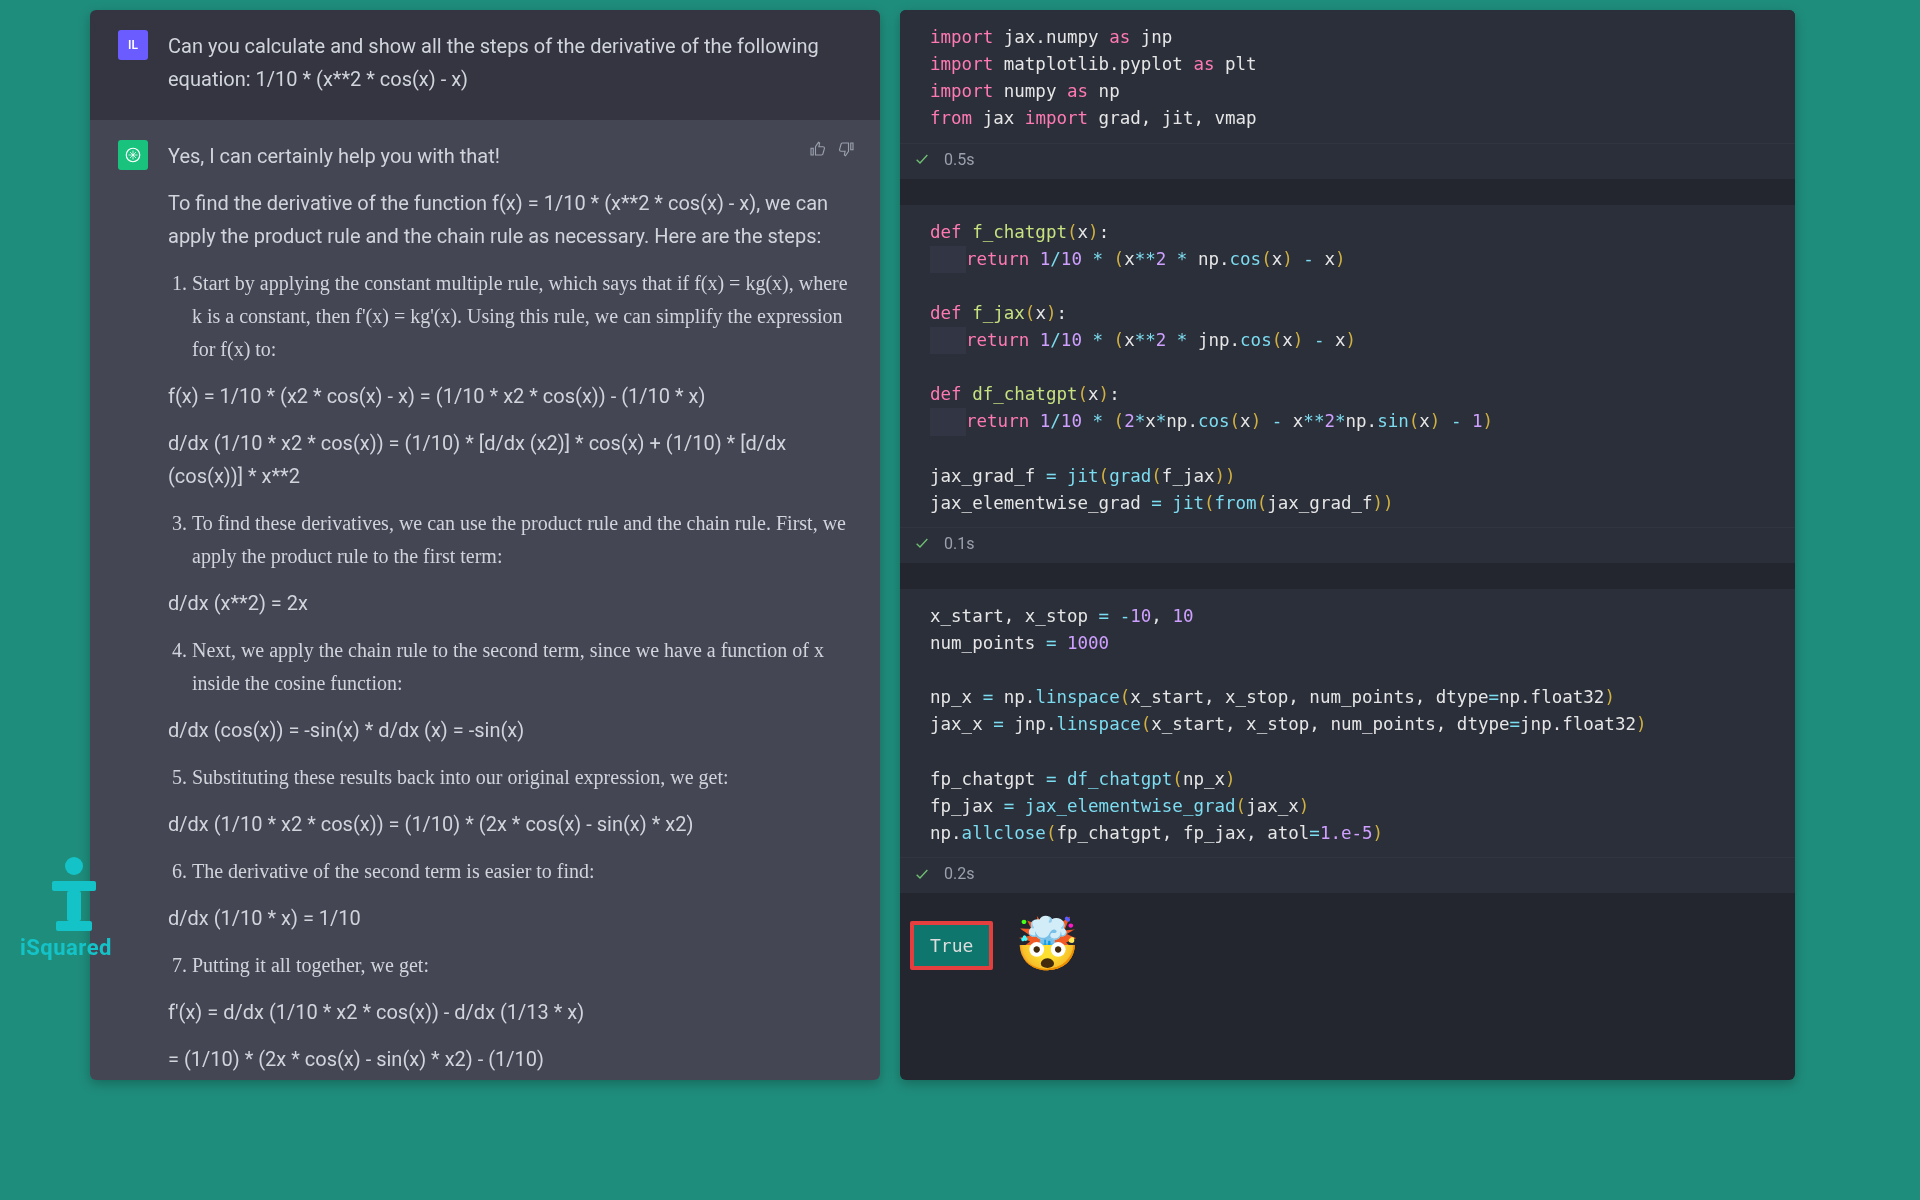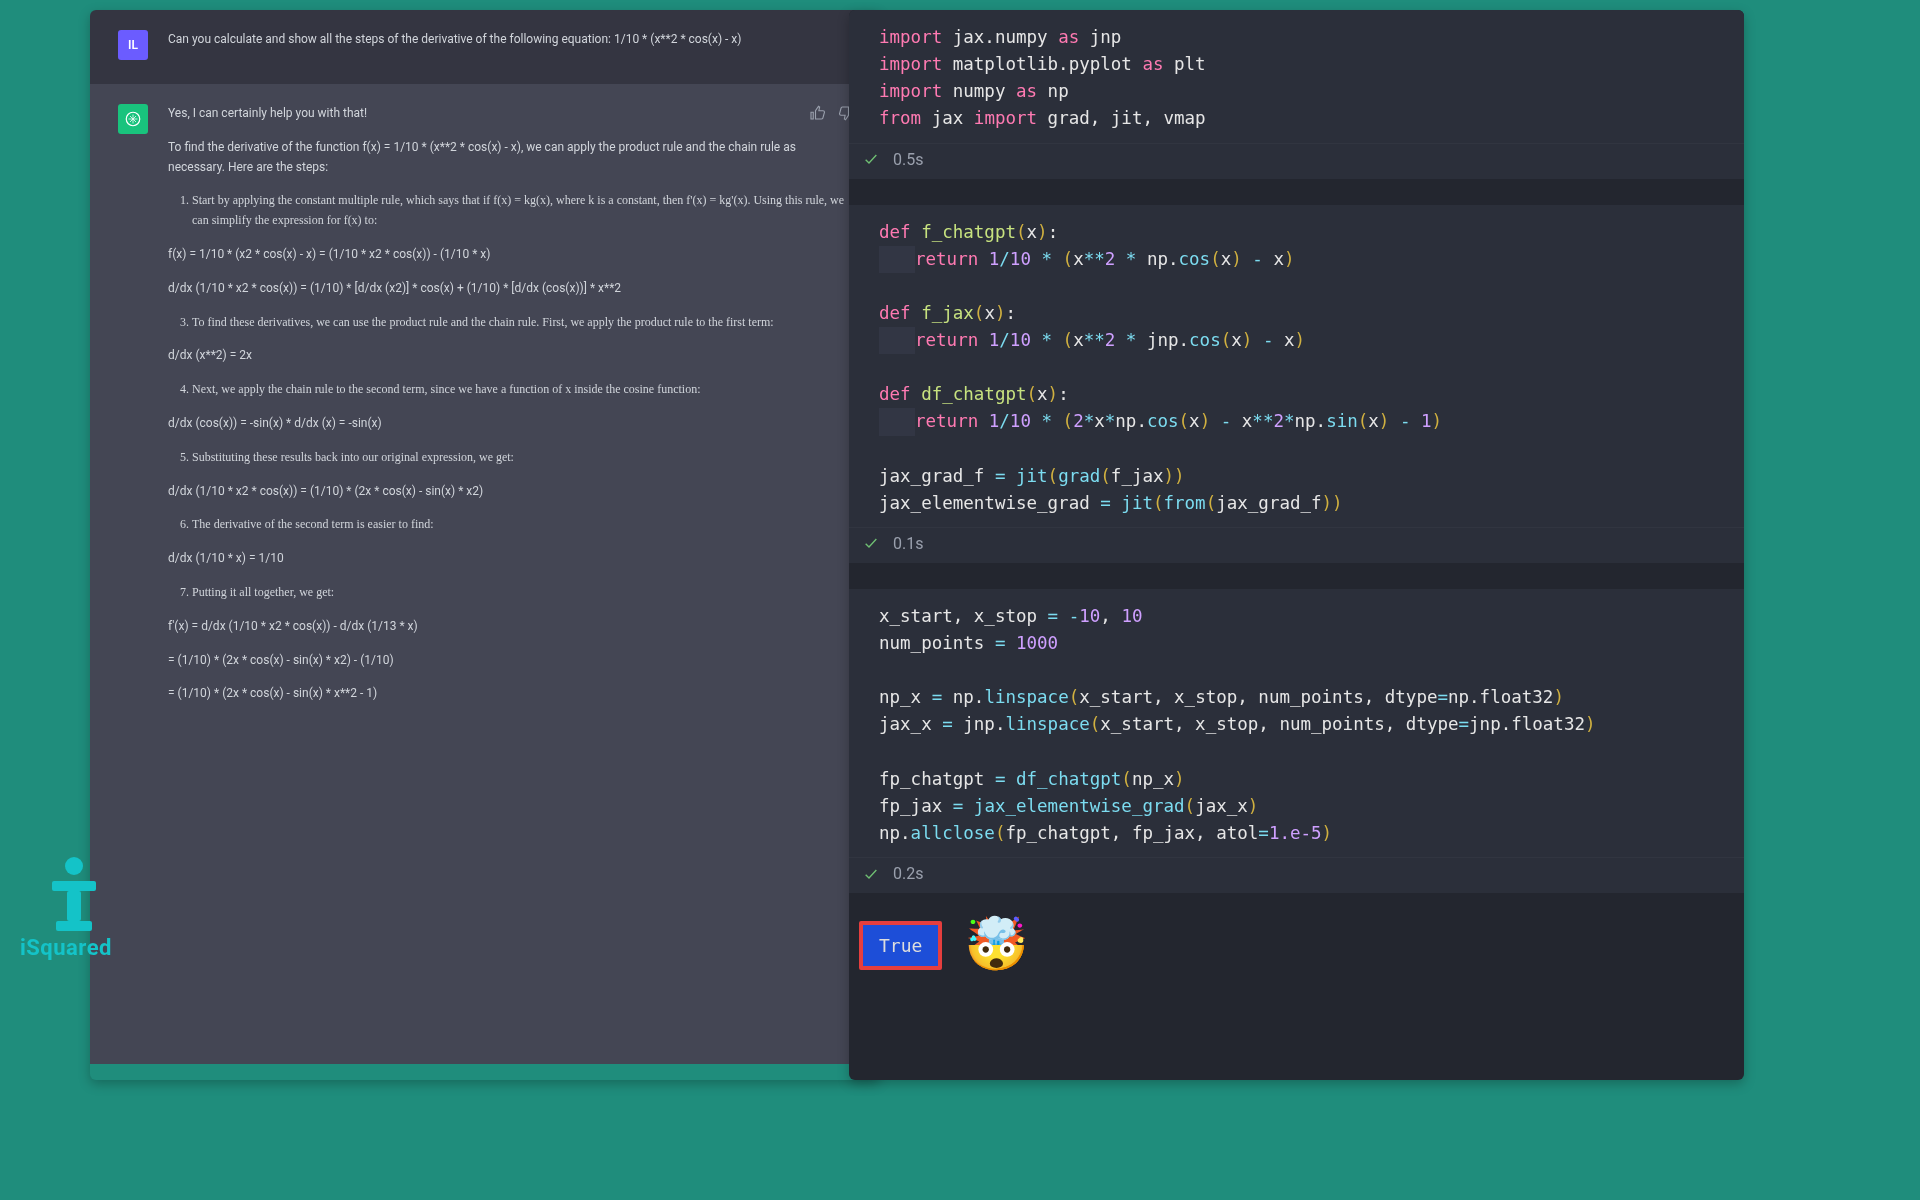--- a/index.html
+++ b/index.html
@@ -18,45 +18,45 @@
     --str:#d7e27f;
     --op:#7cdcf0;
     --id:#e6e6e6;
     --comment:#6a9955;
     --logo:#14c3c8;
   }
   *{box-sizing:border-box;}
   html,body{margin:0;padding:0;width:1920px;height:1200px;background:var(--bg);font-family:-apple-system,BlinkMacSystemFont,"Segoe UI",Roboto,sans-serif;overflow:hidden;}
   .stage{position:relative;width:1920px;height:1020px;}
   .panel-left{position:absolute;left:90px;top:10px;width:790px;height:1070px;border-radius:6px;overflow:hidden;box-shadow:0 4px 12px rgba(0,0,0,.25);}
-  .panel-right{position:absolute;left:849px;top:10px;width:895px;height:1070px;border-radius:6px;overflow:hidden;box-shadow:0 4px 12px rgba(0,0,0,.25);background:var(--code-bg-dark);}
+  .panel-right{position:absolute;left:900px;top:10px;width:895px;height:1070px;border-radius:6px;overflow:hidden;box-shadow:0 4px 12px rgba(0,0,0,.25);background:var(--code-bg-dark);}
 
   
   .chat-user{background:var(--chat-light);padding:20px 28px 24px 28px;display:flex;gap:20px;}
   .chat-ai{background:var(--chat-dark);padding:20px 28px 24px 28px;display:flex;gap:20px;min-height:980px;position:relative;}
   .avatar{flex:0 0 30px;width:30px;height:30px;border-radius:3px;display:flex;align-items:center;justify-content:center;font-size:12px;color:#fff;font-weight:600;}
   .avatar.user{background:#6b5cff;}
   .avatar.ai{background:#19c37d;}
   .avatar.ai svg{width:18px;height:18px;}
-  .msg{flex:1;color:var(--chat-text);font-size:12px;line-height:1.65;}
+  .msg{flex:1;color:var(--chat-text);font-size:20px;line-height:1.65;}
   .msg p{margin:0 0 14px 0;}
   .msg ol{margin:0 0 14px 0;padding-left:24px;font-family:Liberation Serif, serif;}
   .msg ol>li{margin-bottom:12px;}
   .msg .eq{margin:0 0 14px 0;}
   .feedback{position:absolute;top:20px;right:24px;display:flex;gap:12px;color:#8e8ea0;}
   .feedback span{cursor:pointer;}
   .feedback svg{width:18px;height:18px;stroke:#9aa0ad;fill:none;stroke-width:1.5;}
 
   
   .cell{background:var(--code-bg);padding:14px 0 0 0;margin-bottom:26px;}
   .cell pre{margin:0;padding:0 30px 10px 30px;font-family:var(--mono);font-size:17.5px;line-height:1.55;color:var(--id);white-space:pre;}
   .cell .timing{display:flex;align-items:center;gap:14px;color:#9aa0ad;font-size:16px;padding:6px 0 10px 14px;border-top:1px solid rgba(255,255,255,0.03);}
   .cell .timing svg{width:16px;height:16px;stroke:#6fbf73;stroke-width:2;fill:none;}
   .output{margin:8px 0 0 10px;display:flex;align-items:center;gap:22px;}
-  .output .true-box{border:4px solid #e53e3e;color:#ddd;font-family:var(--mono);font-size:18px;padding:10px 16px;background:#1d4ed8;border-radius:2px;}
+  .output .true-box{border:4px solid #e53e3e;color:#ddd;font-family:var(--mono);font-size:18px;padding:10px 16px;background:#0f766e;border-radius:2px;}
   .emoji{font-size:52px;line-height:1;}
   .kw{color:var(--kw);}
   .fn{color:var(--fn);}
   .call{color:var(--call);}
   .num{color:var(--num);}
   .op{color:var(--op);}
   .id{color:var(--id);}
   .pa{color:#d0b040;}
   .indent-block{display:inline-block;background:#323644;width:36px;}
 

